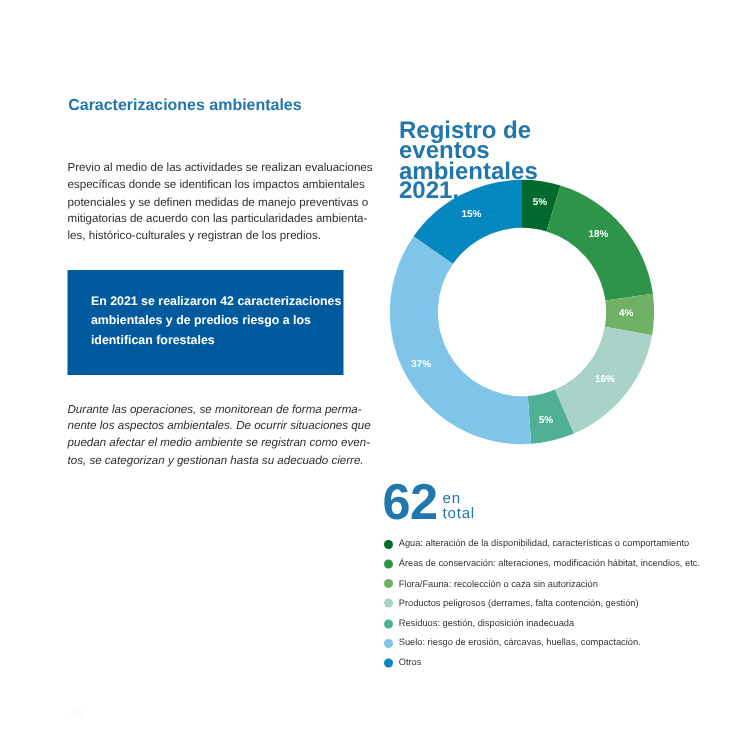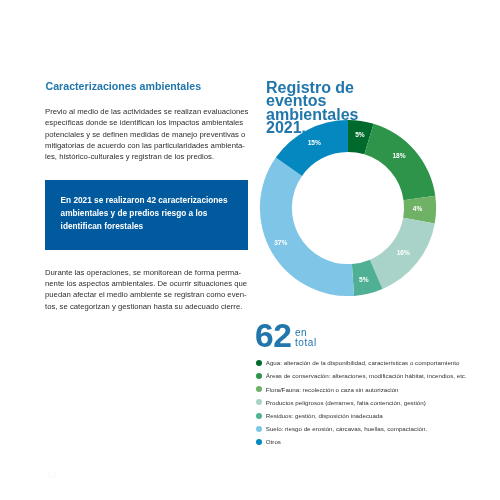--- a/index.html
+++ b/index.html
@@ -1,22 +1,22 @@
 <!DOCTYPE html>
 <html><head>
 <meta charset="utf-8">
 <style>
   html,body{margin:0;padding:0;}
   body{width:500px;height:500px;background:#fff;font-family:"Liberation Sans",sans-serif;position:relative;overflow:hidden;}
   .page{position:absolute;inset:0;}
-  #h1{position:absolute;left:45.5px;top:80px;margin:0;font-size:10.65px;font-weight:bold;color:#2176ac;letter-spacing:0px;white-space:nowrap;}
+  #h1{position:absolute;left:45.5px;top:64px;margin:0;font-size:10.65px;font-weight:bold;color:#2176ac;letter-spacing:0px;white-space:nowrap;}
   #p1{position:absolute;left:45px;top:106px;width:210px;font-size:7.72px;line-height:11.3px;color:#2e2e2e;white-space:nowrap;}
-  #box{position:absolute;left:45px;top:180px;width:203px;height:70px;background:#025a9e;}
+  #box{position:absolute;left:45px;top:180px;width:184px;height:70px;background:#025a9e;}
   #boxtext{position:absolute;left:15.6px;top:13.6px;font-size:8.25px;line-height:13.1px;font-weight:bold;color:#ffffff;white-space:nowrap;}
-  #p2{position:absolute;left:45px;top:266.7px;width:210px;font-size:7.72px;line-height:11.3px;color:#2e2e2e;white-space:nowrap;}
+  #p2{position:absolute;left:45px;top:266.7px;width:210px;font-size:7.72px;line-height:11.3px;color:#2e2e2e;white-space:nowrap;font-style:italic;}
   #h2{position:absolute;left:266px;top:81px;margin:0;width:120px;font-size:16px;font-weight:bold;color:#2176ac;line-height:13.4px;letter-spacing:0px;}
   #chart{position:absolute;left:258.4px;top:118.4px;}
   #big{position:absolute;left:255px;top:319.5px;font-size:33.6px;font-weight:bold;color:#2176ac;letter-spacing:-0.4px;line-height:32px;}
   #bigsub{position:absolute;left:295px;top:327.5px;font-size:10px;font-weight:normal;color:#2176ac;line-height:10.6px;letter-spacing:0.55px;}
   .leg{position:absolute;left:256px;font-size:6.2px;color:#303336;white-space:nowrap;-webkit-font-smoothing:antialiased;}
   .dot{position:absolute;width:6.1px;height:6.1px;border-radius:50%;}
   #pgnum{position:absolute;left:47px;top:470px;font-size:9px;font-weight:bold;color:#fafafa;letter-spacing:0px;}
 </style>
 </head>
 <body>

